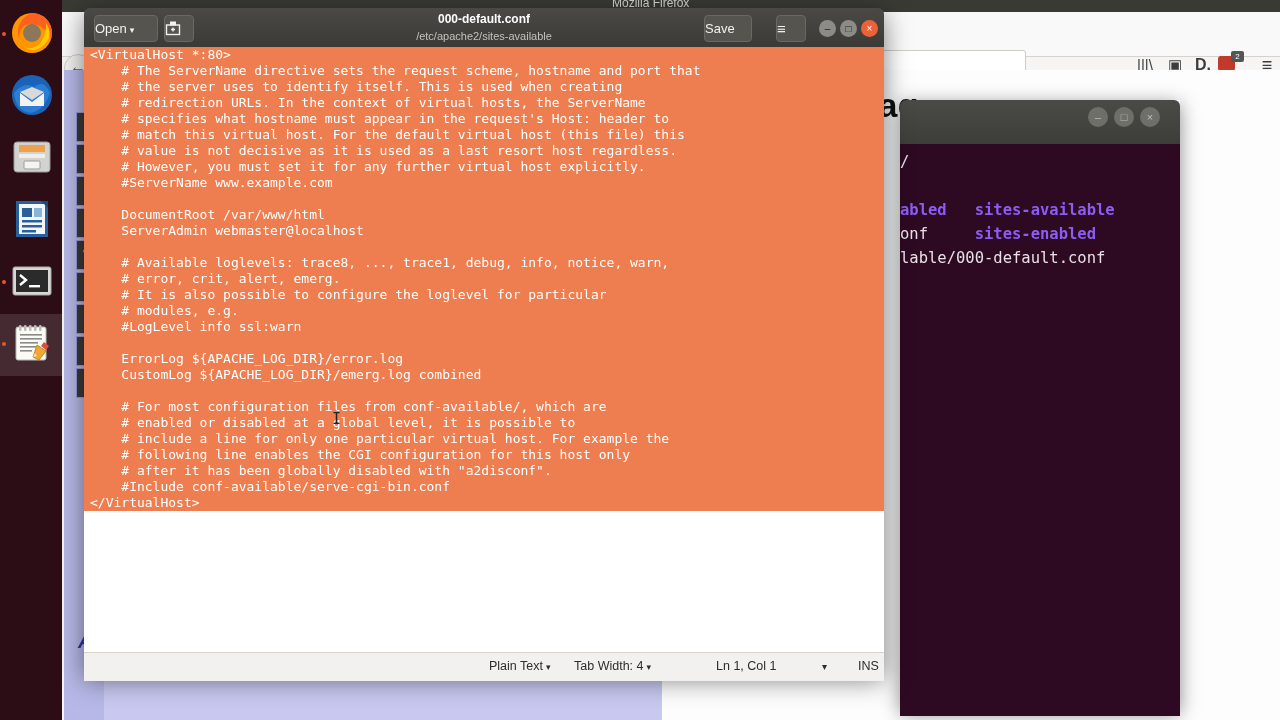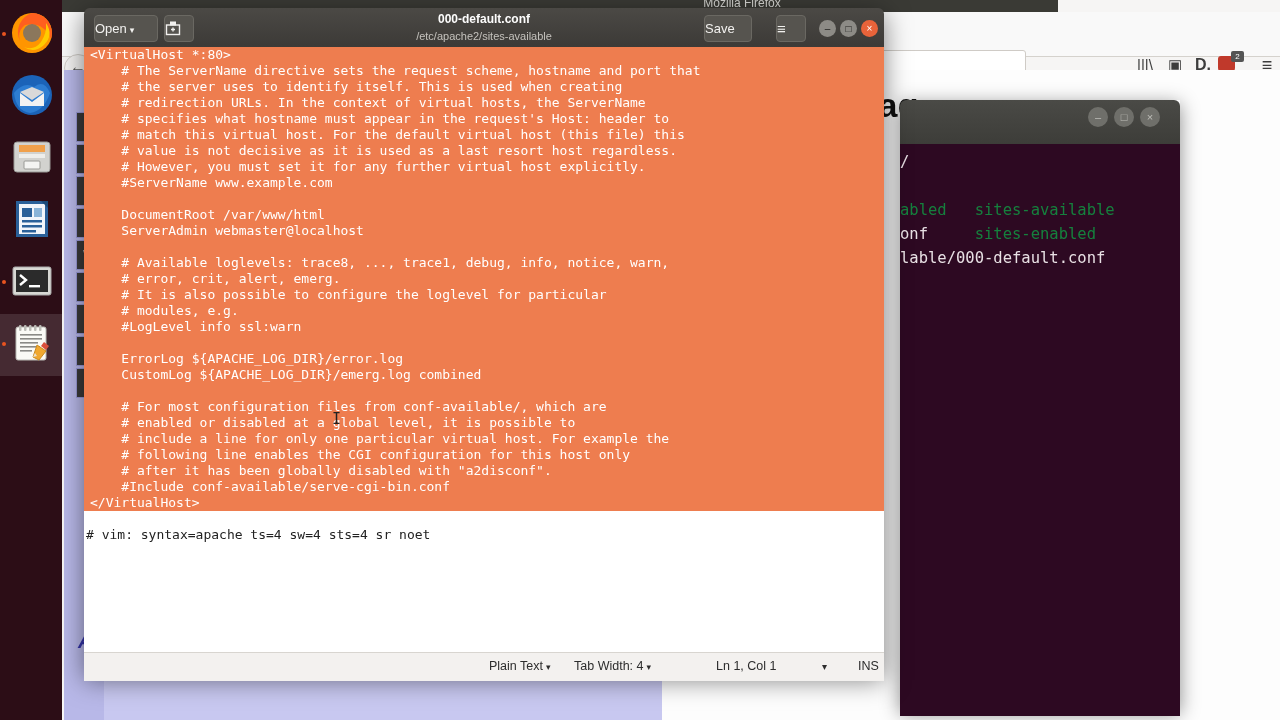--- a/index.html
+++ b/index.html
@@ -6,21 +6,21 @@
   body{
     width:1280px;height:720px;overflow:hidden;position:relative;
     background:#2c0d16;
     font-family:"Liberation Sans", sans-serif;
     -webkit-font-smoothing:antialiased;
   }
   .layer{position:absolute;}
 
   
   #firefox-window{left:0;top:0;width:1280px;height:720px;background:#f6f5f4;}
-  #ff-tabstrip{position:absolute;left:0;top:0;width:1058px;height:12px;background:#3a3a35;text-align:center;}
+  #ff-tabstrip{position:absolute;left:0;top:0;width:1280px;height:12px;background:#3a3a35;}
   #ff-tab-title{position:absolute;left:612px;top:-4px;width:260px;height:14px;
     color:#d6d6d2;font-size:12px;overflow:hidden;white-space:nowrap;}
   #ff-navbar{position:absolute;left:0;top:12px;width:1280px;height:44px;background:#f9f9f9;
     border-bottom:1px solid #d5d2cd;}
   #ff-back{position:absolute;left:64px;top:42px;width:26px;height:26px;border-radius:50%;
     border:1px solid #cfcbc6;color:#5a5a5a;font-size:16px;line-height:24px;text-align:center;background:#f3f2f1;}
   #ff-urlbar{position:absolute;left:760px;top:38px;width:264px;height:30px;background:#fff;
     border:1px solid #cfcbc6;border-radius:3px;}
   .ff-icon{position:absolute;top:40px;width:26px;height:26px;color:#3c3c3c;font-size:15px;
     text-align:center;line-height:26px;}
@@ -53,21 +53,21 @@
     background:linear-gradient(#4a4a46,#3d3d39);border-radius:6px 6px 0 0;}
   .term-ctl{position:absolute;top:7px;width:20px;height:20px;border-radius:50%;background:#6f6f6a;
     color:#bdbdb8;font-size:11px;line-height:20px;text-align:center;}
   #term-min{right:72px;}
   #term-max{right:46px;}
   #term-close{right:20px;}
   #term-body{position:absolute;left:0;top:44px;width:280px;height:566px;background:#2d0922;
     overflow:hidden;font-family:"DejaVu Sans Mono", monospace;font-size:15.5px;line-height:24px;
     padding:6px 0 0 0;color:#e8e0e4;}
   .term-line{white-space:pre;padding-left:0px;}
-  .term-dir{color:#15803d;font-weight:normal;}
+  .term-dir{color:#8b5cf6;font-weight:bold;}
 
   
   #gedit-window{left:84px;top:8px;width:800px;height:666px;
     box-shadow:0 6px 26px rgba(0,0,0,.5);border-radius:6px 6px 0 0;}
   #gedit-header{position:absolute;left:0;top:0;width:800px;height:39px;
     background:linear-gradient(#4b4945,#3c3a37);border-radius:6px 6px 0 0;
     border-bottom:1px solid #2b2a28;}
   .hbtn{position:absolute;top:7px;height:25px;background:#56544f;border:1px solid #6a6862;
     border-radius:4px;color:#f2f1ef;font-size:13px;line-height:25px;}
   #btn-open{left:10px;width:62px;}
@@ -213,21 +213,20 @@
       <div class="doc-line sel-line"><span class="txt sel">    CustomLog ${APACHE_LOG_DIR}/emerg.log combined</span></div>
       <div class="doc-line sel-line"><span class="txt sel"> </span></div>
       <div class="doc-line sel-line"><span class="txt sel">    # For most configuration files from conf-available/, which are</span></div>
       <div class="doc-line sel-line"><span class="txt sel">    # enabled or disabled at a global level, it is possible to</span></div>
       <div class="doc-line sel-line"><span class="txt sel">    # include a line for only one particular virtual host. For example the</span></div>
       <div class="doc-line sel-line"><span class="txt sel">    # following line enables the CGI configuration for this host only</span></div>
       <div class="doc-line sel-line"><span class="txt sel">    # after it has been globally disabled with "a2disconf".</span></div>
       <div class="doc-line sel-line"><span class="txt sel">    #Include conf-available/serve-cgi-bin.conf</span></div>
       <div class="doc-line sel-line"><span class="txt sel">&lt;/VirtualHost&gt;</span></div>
       <div class="doc-line"><span class="sel"></span><span></span></div>
-      <div class="doc-line"># vim: syntax=apache ts=4 sw=4 sts=4 sr noet</div>
     </div>
 
   <div id="gedit-status">
     <div class="st" id="st-lang">
       <span>Plain Text</span><span class="caretdown">▾</span>
     </div>
     <div class="st" id="st-tab">
       <span>Tab Width: 4</span><span class="caretdown">▾</span>
     </div>
     <div class="st" id="st-pos">Ln 1, Col 1</div>

